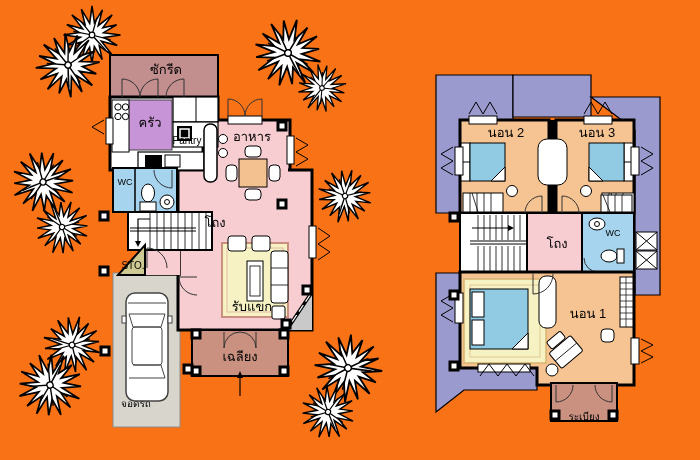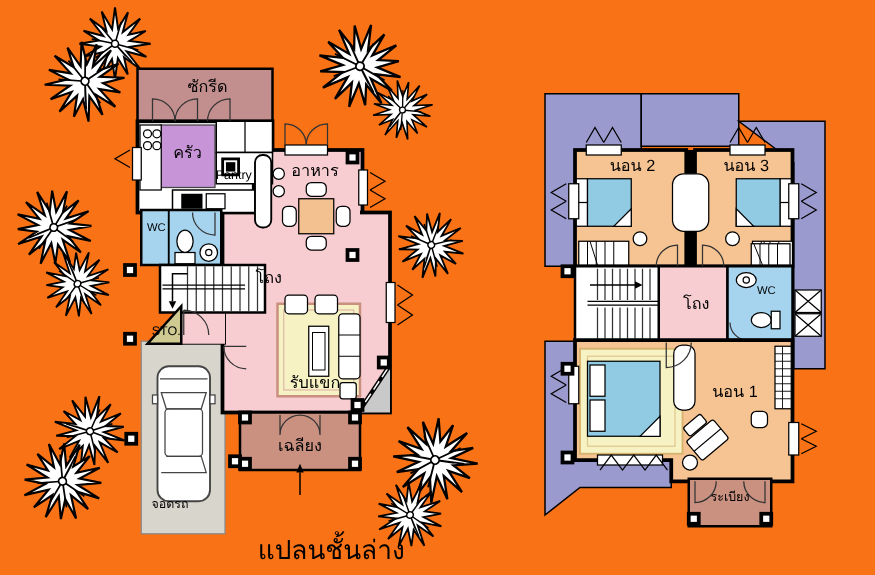--- a/index.html
+++ b/index.html
@@ -350,17 +350,16 @@
 <div class="lbl lbl-small" style="left:133px;top:266px">STO.</div>
 <div class="lbl lbl-room" style="left:252px;top:306px">รับแขก</div>
 <div class="lbl lbl-room" style="left:240px;top:356px">เฉลียง</div>
 <div class="lbl lbl-small" style="left:136px;top:404px">จอดรถ</div>
 
 <div class="lbl lbl-room" style="left:506px;top:132px">นอน 2</div>
 <div class="lbl lbl-room" style="left:597px;top:132px">นอน 3</div>
 <div class="lbl lbl-room" style="left:557px;top:243px">โถง</div>
 <div class="lbl lbl-tiny" style="left:613px;top:233px">WC</div>
 <div class="lbl lbl-room" style="left:588px;top:313px">นอน 1</div>
-<div class="lbl lbl-small" style="left:584px;top:399px">ระเบียง</div>
-
-<div class="lbl lbl-caption" style="left:265px;top:441px">แปลนชั้นล่าง</div>
+<div class="lbl lbl-small" style="left:584px;top:417px">ระเบียง</div>
+
 
 </div>
 
 </body></html>

